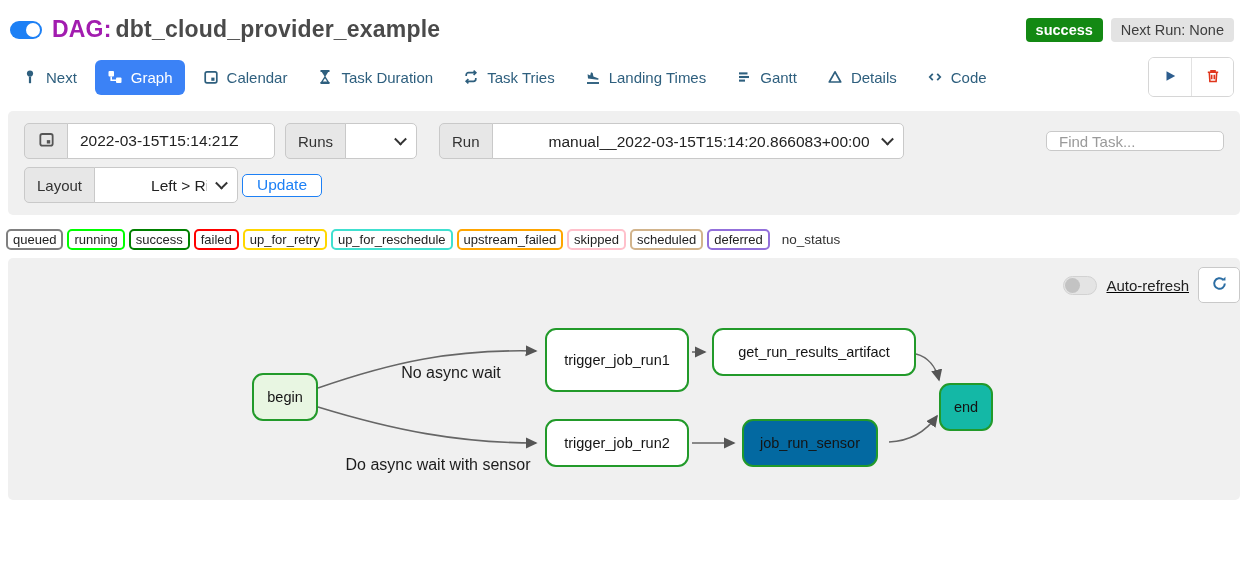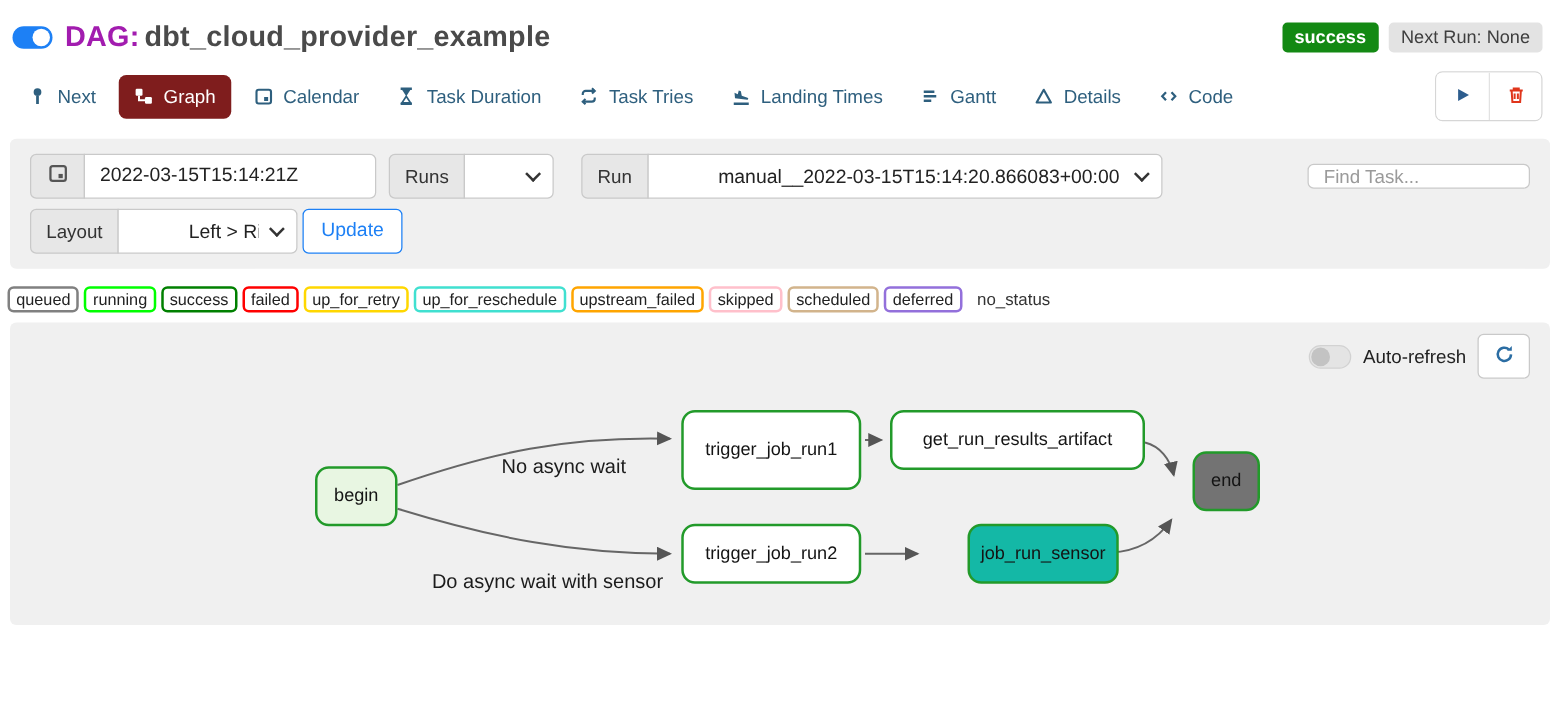--- a/index.html
+++ b/index.html
@@ -15,21 +15,21 @@
   .dag-title .prefix { color:#a21caf; margin-right:4px; }
   .header-badges { margin-left:auto; display:flex; gap:8px; align-items:flex-start; }
   .pill { padding:4px 10px; border-radius:4px; font-size:14.5px; background:#e3e3e3; color:#3e3e3e; white-space:nowrap; }
   .pill.success { background:#138913; color:#fff; font-weight:700; }
 
   
   .tabbar { display:flex; align-items:center; padding:8px 14px 8px 10px; gap:6px; }
   .tab { display:flex; align-items:center; gap:8px; padding:9px 12px; border-radius:6px;
          font-size:15px; color:#2e5f7e; cursor:pointer; white-space:nowrap; }
   .tab svg { display:block; }
-  .tab.active { background:#7f1d1d; color:#fff; }
+  .tab.active { background:#3b82f6; color:#fff; }
   .btn-group { margin-left:auto; display:flex; border:1px solid #d6d6d6; border-radius:6px; overflow:hidden; background:#fff; }
   .icon-btn { width:42px; height:38px; display:flex; align-items:center; justify-content:center;
               background:#fff; border:none; cursor:pointer; }
   .icon-btn + .icon-btn { border-left:1px solid #e2e2e2; }
 
   
   .filter-panel { margin:6px 8px 8px 8px; background:#f0f0f0; border-radius:5px; padding:12px 16px; }
   .frow { display:flex; align-items:center; }
   .frow + .frow { margin-top:8px; }
   .ig { display:flex; height:36px; }
@@ -46,56 +46,56 @@
                     font-size:15.5px; color:#222; padding:0 30px 0 12px; outline:none; cursor:pointer;
                     font-family:"Liberation Sans","DejaVu Sans",sans-serif; }
   .selwrap::after { content:""; position:absolute; right:11px; top:50%; width:7px; height:7px;
                     border-right:2px solid #333; border-bottom:2px solid #333;
                     transform:translateY(-70%) rotate(45deg); pointer-events:none; }
   .gap10 { width:10px; } .gap22 { width:22px; }
   .find-task { margin-left:auto; height:20px; width:178px; border:1px solid #c9c9c9; border-radius:5px;
                background:#fff; padding:0 12px; font-size:15px; outline:none;
                font-family:"Liberation Sans","DejaVu Sans",sans-serif; }
   .find-task::placeholder { color:#9a9a9a; }
-  .update-btn { margin-left:4px; height:36px; padding:0 14px; background:#fff; border:1.5px solid #1d80f5;
+  .update-btn { margin-left:4px; height:23px; padding:0 14px; background:#fff; border:1.5px solid #1d80f5;
                 color:#1d80f5; border-radius:5px; font-size:15.5px; cursor:pointer;
                 font-family:"Liberation Sans","DejaVu Sans",sans-serif; }
 
   
   .legend { display:flex; align-items:flex-start; padding:6px 8px 6px 6px; }
   .legend-ops { width:544px; flex:0 0 auto; display:flex; flex-wrap:wrap; gap:5px 5px; }
   .legend-states { flex:1; display:flex; flex-wrap:wrap; gap:5px 4px; align-items:flex-start; }
   .op-badge { border:1px solid #9c9c9c; border-radius:5px; padding:2px 6px; font-size:13px; color:#222; background:#fff; white-space:nowrap; }
   .st-badge { border:2px solid #888; border-radius:5px; padding:1px 5px; font-size:13px; color:#222; background:#fff; white-space:nowrap; }
   .st-queued{border-color:#808080} .st-running{border-color:#00ff00} .st-success{border-color:#008000}
   .st-failed{border-color:#ff0000} .st-up_for_retry{border-color:#ffd700} .st-up_for_reschedule{border-color:#40e0d0}
   .st-upstream_failed{border-color:#ffa500} .st-skipped{border-color:#ffc0cb} .st-scheduled{border-color:#d2b48c}
   .st-deferred{border-color:#9370db}
   .no-status { padding:3px 8px; font-size:13.5px; color:#333; }
 
   
   .graph-panel { margin:2px 8px 8px 8px; background:#f0f0f0; border-radius:5px; position:relative;
                  height:242px; overflow:hidden; }
-  .graph-controls { position:absolute; top:9px; right:16px; display:flex; align-items:center; gap:9px; z-index:3; }
+  .graph-controls { position:absolute; top:9px; right:0; display:flex; align-items:center; gap:9px; z-index:3;text-decoration:underline; }
   .switch-off { width:34px; height:19px; border-radius:10px; background:#e4e4e4; border:1px solid #d2d2d2;
                 position:relative; cursor:pointer; }
   .switch-off .knob { position:absolute; left:1px; top:1px; width:15px; height:15px; border-radius:50%; background:#c3c3c3; }
   .ar-label { font-size:15px; color:#222; }
   .refresh-btn { width:42px; height:36px; background:#fff; border:1px solid #c9c9c9; border-radius:5px;
                  display:flex; align-items:center; justify-content:center; cursor:pointer; }
   .edges { position:absolute; left:0; top:0; width:1232px; height:242px; }
   .gnode { position:absolute; display:flex; align-items:center; justify-content:center;
            border:2.5px solid #229a2a; border-radius:11px; font-size:14.5px; color:#141414;
            background:#fff; cursor:pointer; white-space:nowrap; z-index:2; }
   .n-begin { left:244px; top:115px; width:66px; height:48px; background:#e8f6e2; }
   .n-tjr1  { left:537px; top:70px;  width:144px; height:64px; }
   .n-grra  { left:704px; top:70px;  width:204px; height:48px; }
-  .n-end   { left:931px; top:103px; width:54px; height:48px; background:#737373;margin-left:15px; }
+  .n-end   { left:931px; top:125px; width:54px; height:48px; background:#14b8a6; }
   .n-tjr2  { left:537px; top:161px; width:144px; height:48px; }
-  .n-jrs   { left:734px; top:161px; width:121px; height:48px; background:#14b8a6;margin-left:32px; }
+  .n-jrs   { left:734px; top:161px; width:136px; height:48px; background:#0369a1; }
   .edge-label { font-size:16px; fill:#1c1c1c; font-family:"Liberation Sans","DejaVu Sans",sans-serif; }
 </style>
 </head>
 <body>
 
 <div class="header">
   <div class="switch on">
       <div class="knob"></div>
     </div>
   <div class="dag-title">
@@ -209,21 +209,21 @@
 
 <div class="filter-panel">
   <div class="frow">
     <div class="ig">
       <div class="ig-btn">
         <span><svg width="17" height="17" viewBox="0 0 16 16">
               <rect x="2.2" y="2.8" width="11.6" height="11" rx="1.8" fill="none" stroke="#555" stroke-width="1.7"></rect>
               <rect x="8.3" y="8.6" width="3.2" height="3.2" fill="#555"></rect>
             </svg></span>
       </div>
-      <input class="ig-input" style="width: 234px;" value="2022-03-15T15:14:21Z">
+      <input class="ig-input" style="width: 208px;" value="2022-03-15T15:14:21Z">
     </div>
     <div class="gap10"></div>
     <div class="ig">
       <div class="ig-label">Runs</div>
       <div class="selwrap" style="width:72px">
         <select><option>25</option></select>
       </div>
     </div>
     <div class="gap22"></div>
     <div class="ig">

